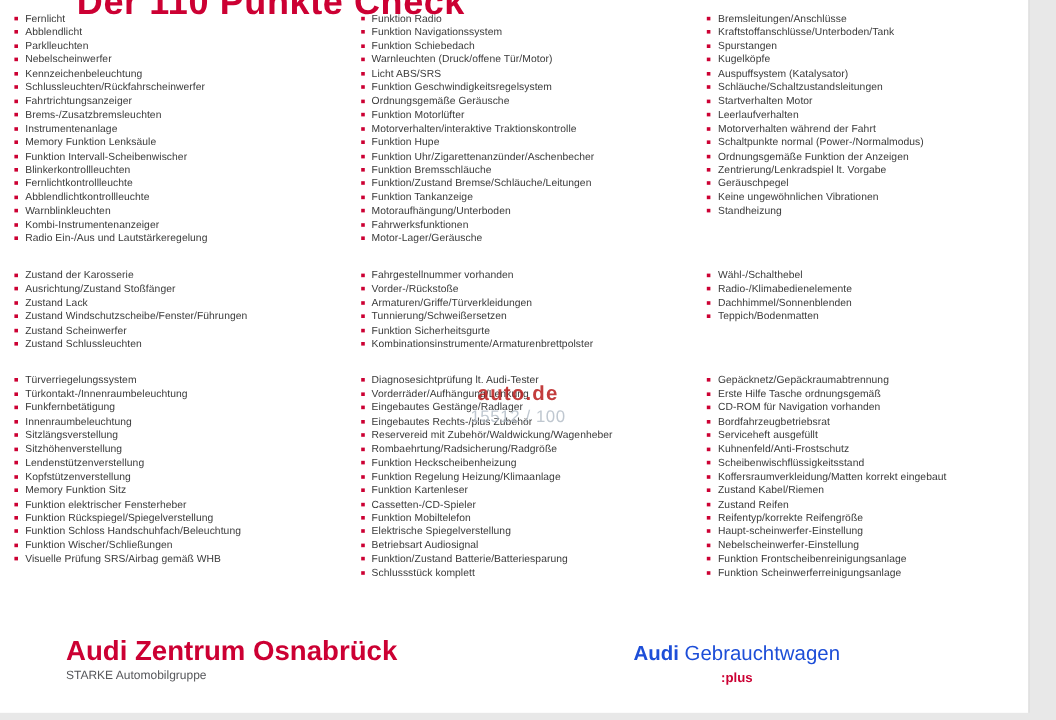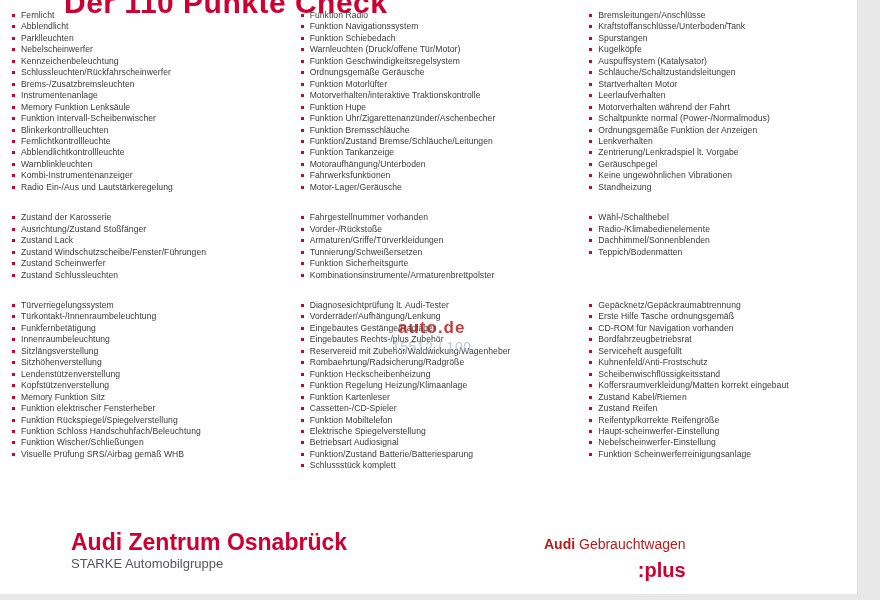--- a/index.html
+++ b/index.html
@@ -97,21 +97,21 @@
   .watermark .wm-bottom {
     font-size: 14px;
     letter-spacing: 0.5px;
     color: #b4bec8;
     margin-top: 1px;
   }
 
   
   .footer {
     position: absolute;
-    left: 16px;
+    left: 0;
     bottom: 0;
     width: 756px;
     height: 78px;
     background: #ffffff;
     border-top: 1px solid #ffffff;
   }
   .footer-inner {
     position: relative;
     width: 880px;
     height: 78px;
@@ -122,46 +122,46 @@
     top: 8px;
   }
   .dealer .dealer-name {
     font-size: 23px;
     font-weight: bold;
     color: #cc0033;
     line-height: 25px;
     white-space: nowrap;
   }
   .dealer .dealer-sub {
-    font-size: 13px;
+    font-size: 10px;
     color: #55565a;
     line-height: 16px;
     white-space: nowrap;
     margin-top: 1px;
   }
   .brandblock {
     position: absolute;
     left: 528px;
     top: 10px;
     text-align: left;
   }
   .brandblock .brand-line {
-    font-size: 14px;
-    color: #b91c1c;
+    font-size: 17px;
+    color: #1d4ed8;
     white-space: nowrap;
     line-height: 25px;
   }
   .brandblock .brand-line .bold {
     font-weight: bold;
   }
   .brandblock .plus {
-    font-size: 20px;
+    font-size: 11px;
     font-weight: bold;
     color: #cc0033;
-    text-align: right;
+    text-align: center;
     margin-top: 2px;
   }
   
   .right-strip {
     position: absolute;
     right: 0;
     top: 0;
     width: 22px;
     height: 600px;
     background: #e8e8e8;
@@ -187,38 +187,40 @@
 
     <div class="group">
       <div class="col col-1">
         <ul class="items">
           <li>Fernlicht</li>
           <li>Abblendlicht</li>
           <li>Parklleuchten</li>
           <li>Nebelscheinwerfer</li>
           <li>Kennzeichenbeleuchtung</li>
           <li>Schlussleuchten/Rückfahrscheinwerfer</li>
+          <li>Fahrtrichtungsanzeiger</li>
           <li>Brems-/Zusatzbremsleuchten</li>
           <li>Instrumentenanlage</li>
           <li>Memory Funktion Lenksäule</li>
           <li>Funktion Intervall-Scheibenwischer</li>
           <li>Blinkerkontrollleuchten</li>
           <li>Fernlichtkontrollleuchte</li>
           <li>Abblendlichtkontrollleuchte</li>
           <li>Warnblinkleuchten</li>
           <li>Kombi-Instrumentenanzeiger</li>
           <li>Radio Ein-/Aus und Lautstärkeregelung</li>
         </ul>
       </div>
       <div class="col col-2">
         <ul class="items">
           <li>Funktion Radio</li>
           <li>Funktion Navigationssystem</li>
           <li>Funktion Schiebedach</li>
           <li>Warnleuchten (Druck/offene Tür/Motor)</li>
+          <li>Licht ABS/SRS</li>
           <li>Funktion Geschwindigkeitsregelsystem</li>
           <li>Ordnungsgemäße Geräusche</li>
           <li>Funktion Motorlüfter</li>
           <li>Motorverhalten/interaktive Traktionskontrolle</li>
           <li>Funktion Hupe</li>
           <li>Funktion Uhr/Zigarettenanzünder/Aschenbecher</li>
           <li>Funktion Bremsschläuche</li>
           <li>Funktion/Zustand Bremse/Schläuche/Leitungen</li>
           <li>Funktion Tankanzeige</li>
           <li>Motoraufhängung/Unterboden</li>
@@ -232,21 +234,20 @@
           <li>Kraftstoffanschlüsse/Unterboden/Tank</li>
           <li>Spurstangen</li>
           <li>Kugelköpfe</li>
           <li>Auspuffsystem (Katalysator)</li>
           <li>Schläuche/Schaltzustandsleitungen</li>
           <li>Startverhalten Motor</li>
           <li>Leerlaufverhalten</li>
           <li>Motorverhalten während der Fahrt</li>
           <li>Schaltpunkte normal (Power-/Normalmodus)</li>
           <li>Ordnungsgemäße Funktion der Anzeigen</li>
-          <li>Lenkverhalten</li>
           <li>Zentrierung/Lenkradspiel lt. Vorgabe</li>
           <li>Geräuschpegel</li>
           <li>Keine ungewöhnlichen Vibrationen</li>
           <li>Standheizung</li>
         </ul>
       </div>
     </div>
 
     <div class="spacer-row"></div>
 
@@ -329,20 +330,21 @@
           <li>Bordfahrzeugbetriebsrat</li>
           <li>Serviceheft ausgefüllt</li>
           <li>Kuhnenfeld/Anti-Frostschutz</li>
           <li>Scheibenwischflüssigkeitsstand</li>
           <li>Koffersraumverkleidung/Matten korrekt eingebaut</li>
           <li>Zustand Kabel/Riemen</li>
           <li>Zustand Reifen</li>
           <li>Reifentyp/korrekte Reifengröße</li>
           <li>Haupt-scheinwerfer-Einstellung</li>
           <li>Nebelscheinwerfer-Einstellung</li>
+          <li>Funktion Frontscheibenreinigungsanlage</li>
           <li>Funktion Scheinwerferreinigungsanlage</li>
         </ul>
       </div>
     </div>
 
   </div>
 
   <div class="watermark">
     <div class="wm-top">auto.de</div>
     <div class="wm-bottom">15512 / 100</div>

